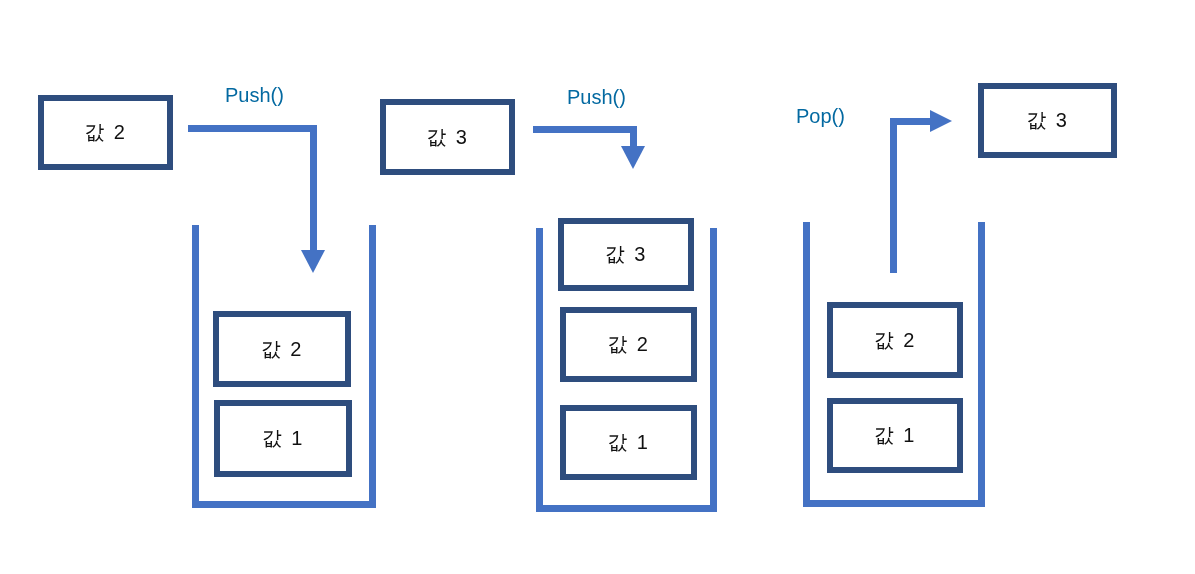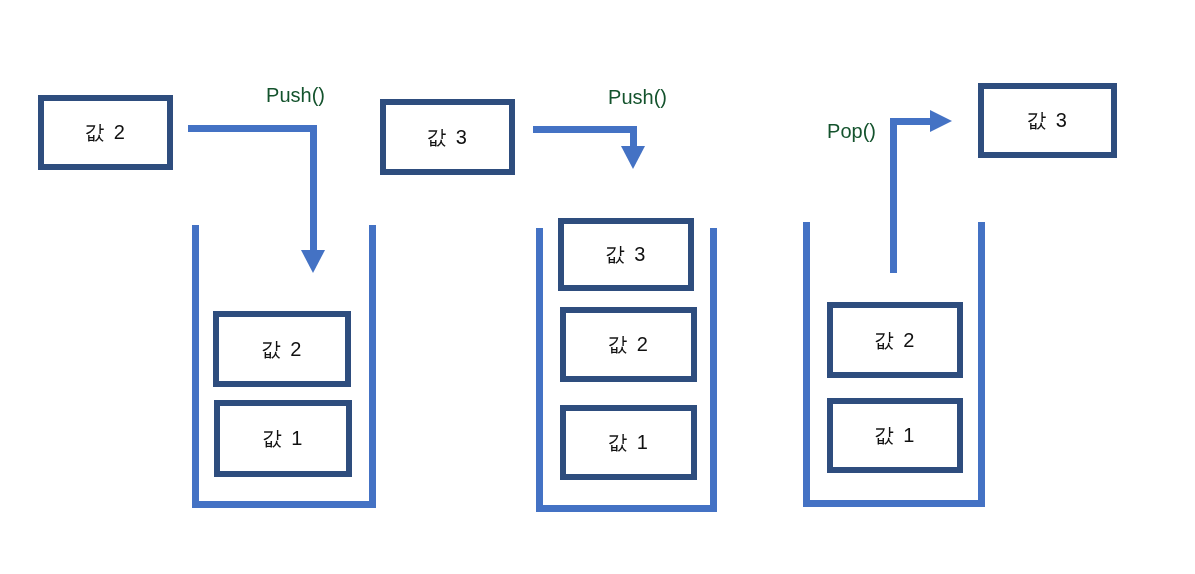--- a/index.html
+++ b/index.html
@@ -25,22 +25,22 @@
     align-items: center;
     justify-content: center;
     font-size: 20px;
     color: #111111;
     letter-spacing: 2px;
   }
   
   .op-label {
     position: absolute;
     font-size: 20px;
-    color: #14532d;
-    text-align: right;
+    color: #0369a1;
+    text-align: left;
   }
   
   .stack-container {
     position: absolute;
     box-sizing: border-box;
     border-left: 7px solid #4472C4;
     border-right: 7px solid #4472C4;
     border-bottom: 7px solid #4472C4;
     background: transparent;
   }
@@ -99,21 +99,21 @@
     </div>
 
     <div class="stack-container" style="left:536px; top:228px; width:181px; height:284px;"></div>
 
     <div class="value-box" style="left:558px; top:218px; width:136px; height:73px;">값 3</div>
     <div class="value-box" style="left:560px; top:307px; width:137px; height:75px;">값 2</div>
     <div class="value-box" style="left:560px; top:405px; width:137px; height:75px;">값 1</div>
   </div>
 
   <div>
-    <div class="op-label" style="left:796px; top:120px; width:80px;">Pop()</div>
+    <div class="op-label" style="left:796px; top:105px; width:80px;">Pop()</div>
 
     <div>
       <div class="arrow-seg" style="left:890px; top:118px; width:7px; height:155px;"></div>
       <div class="arrow-seg" style="left:890px; top:118px; width:42px; height:7px;"></div>
       <div class="arrow-head right" style="left:930px; top:110px;"></div>
     </div>
 
     <div class="value-box" style="left:978px; top:83px; width:139px; height:75px;">값 3</div>
 
     <div class="stack-container" style="left:803px; top:222px; width:182px; height:285px;"></div>

